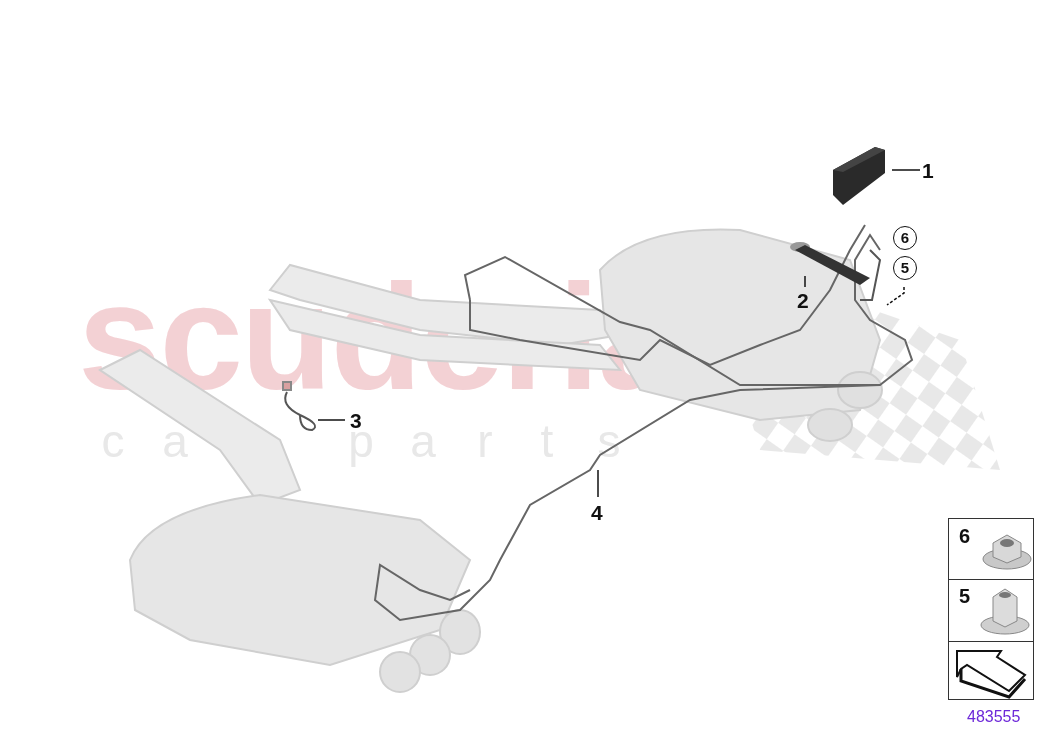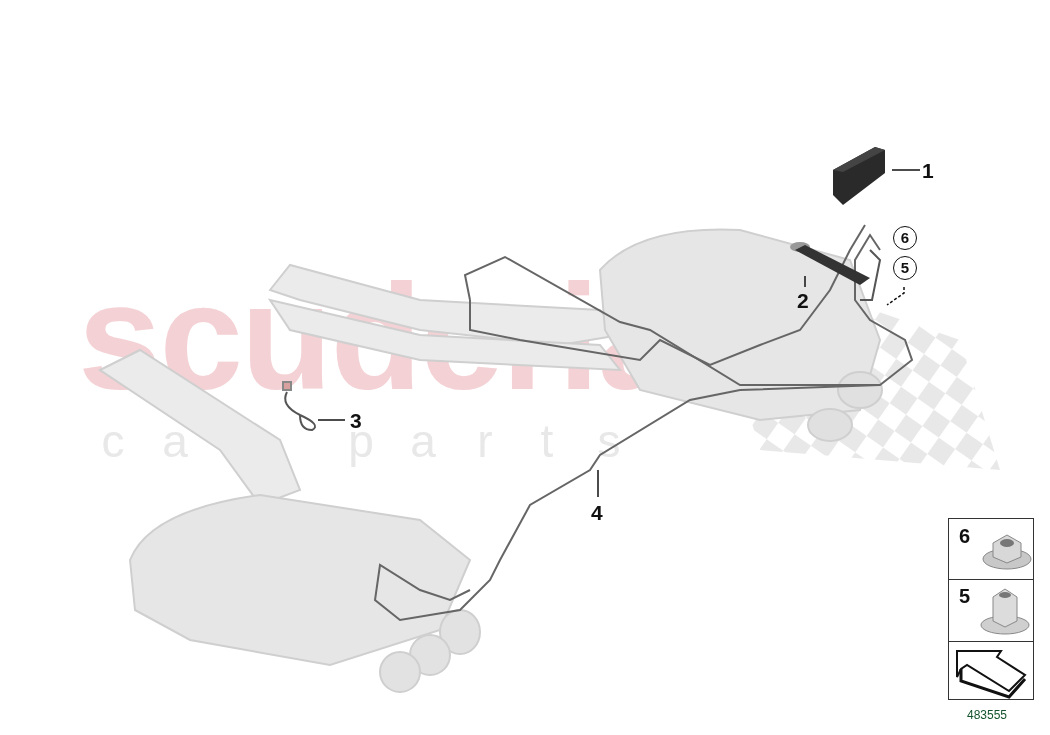--- a/index.html
+++ b/index.html
@@ -6,21 +6,21 @@
   body{width:1050px;height:735px;position:relative;overflow:hidden;font-family:"Liberation Sans",sans-serif;}
   .canvas{position:absolute;left:0;top:0;width:1050px;height:735px;}
   .wm-big{position:absolute;left:78px;top:262px;font-size:150px;font-weight:bold;color:#f2c9cd;letter-spacing:-2px;line-height:1;opacity:.85;}
   .wm-small{position:absolute;left:82px;top:418px;font-size:46px;color:#e8e8e8;letter-spacing:0;line-height:1;}
   .wm-small span{display:inline-block;width:62px;text-align:center;}
   .callout{position:absolute;font-weight:bold;font-size:21px;color:#111;line-height:1;}
   .circ{position:absolute;width:22px;height:22px;border:1.5px solid #111;border-radius:50%;font-weight:bold;font-size:15px;text-align:center;line-height:22px;background:#fff;color:#111;}
   .legend{position:absolute;left:948px;top:518px;width:84px;height:180px;border:1.5px solid #333;background:#fff;}
   .legend .cell{position:absolute;left:0;width:84px;border-bottom:1.5px solid #333;}
   .legend .num{position:absolute;left:10px;top:6px;font-size:20px;font-weight:bold;color:#111;}
-  .docid{position:absolute;left:967px;top:708px;font-size:12px;color:#14532d;}
+  .docid{position:absolute;left:967px;top:708px;font-size:16px;color:#6d28d9;}
   svg{position:absolute;left:0;top:0;}
 </style>
 </head>
 <body>
 
 <div class="canvas">
 
   <div class="wm-big">scuderia</div>
   <div class="wm-small">
     <span>c</span><span>a</span><span>r</span><span></span><span>p</span><span>a</span><span>r</span><span>t</span><span>s</span>

